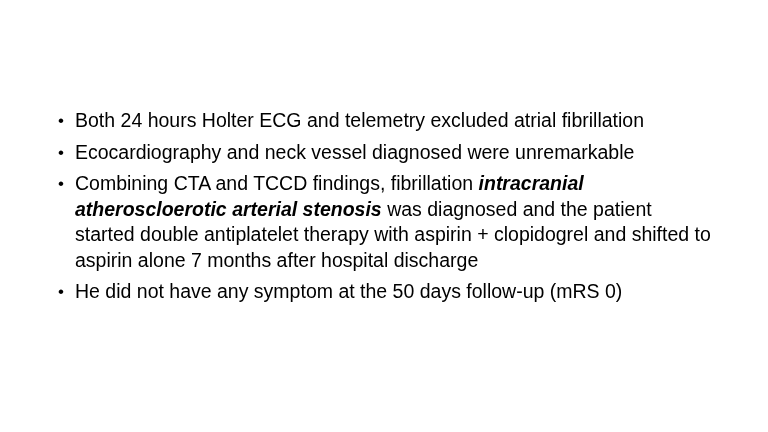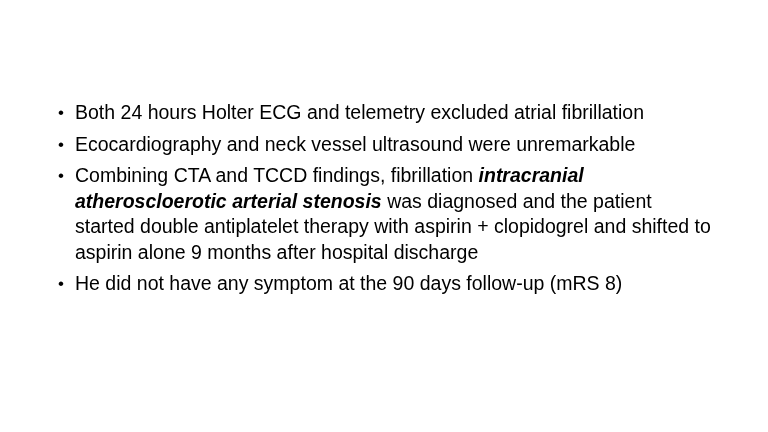--- a/index.html
+++ b/index.html
@@ -16,21 +16,21 @@
   }
   .slide {
     position: relative;
     width: 768px;
     height: 432px;
     box-sizing: border-box;
   }
   .content {
     position: absolute;
     left: 56px;
-    top: 100px;
+    top: 108px;
     width: 660px;
   }
   ul.bullets {
     list-style: none;
     margin: 0;
     padding: 0;
   }
   ul.bullets > li {
     position: relative;
     padding-left: 19px;
@@ -52,18 +52,18 @@
     font-style: italic;
   }
 </style>
 </head>
 <body>
 
 <div class="slide">
   <div class="content">
     <ul class="bullets">
         <li><span>Both 24 hours Holter ECG and telemetry excluded atrial fibrillation</span></li>
-        <li><span>Ecocardiography and neck vessel ultrasound were unremarkable</span></li>
-        <li><span>Combining CTA and TCCD findings, fibrillation </span><span class="emph">intracranial atheroscloerotic arterial stenosis</span><span> was diagnosed and the patient started double antiplatelet therapy with aspirin + clopidogrel and shifted to aspirin alone 9 months after hospital discharge</span></li>
-        <li><span>He did not have any symptom at the 90 days follow-up (mRS 8)</span></li>
+        <li><span>Ecocardiography and neck vessel diagnosed were unremarkable</span></li>
+        <li><span>Combining CTA and TCCD findings, fibrillation </span><span class="emph">intracranial atheroscloerotic arterial stenosis</span><span> was diagnosed and the patient started double antiplatelet therapy with aspirin + clopidogrel and shifted to aspirin alone 7 months after hospital discharge</span></li>
+        <li><span>He did not have any symptom at the 50 days follow-up (mRS 0)</span></li>
       </ul>
   </div>
 </div>
 
 </body></html>

